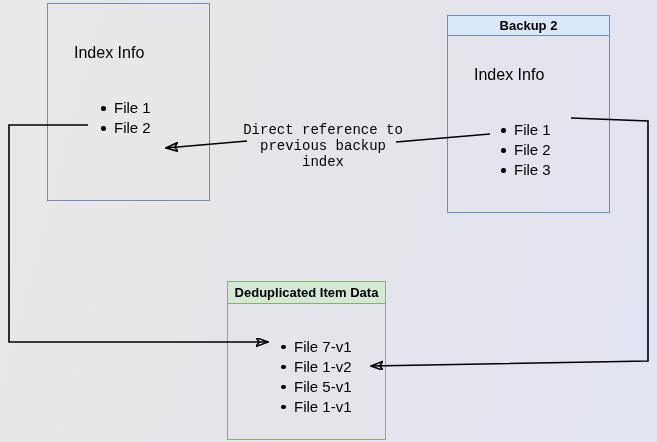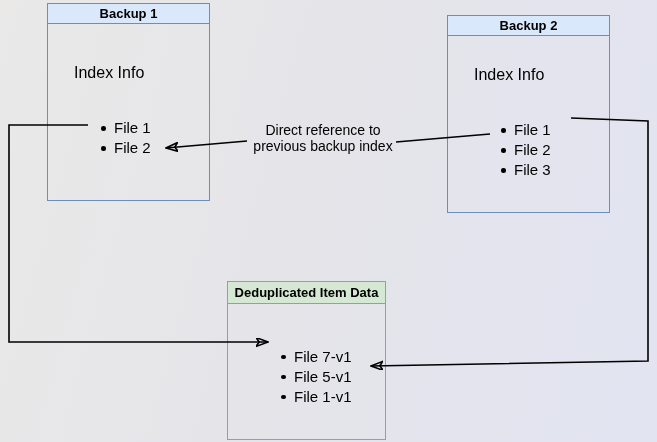--- a/index.html
+++ b/index.html
@@ -60,37 +60,37 @@
   #backup1-box { left: 47px;  top: 3px;   width: 163px; height: 198px; }
   #backup2-box { left: 447px; top: 15px;   width: 163px; height: 198px; }
   #dedup-box   { left: 227px; top: 281px; width: 159px; height: 159px; }
   #dedup-box ul.file-list { transform: translateY(5px); }
   #edge-label {
     position: absolute;
     left: 240px; top: 122px; width: 166px;
     font-size: 14px;
     line-height: 16px;
     text-align: center;
+    font-family: Liberation Mono, monospace;
   }
   #arrow-layer {
     position: absolute;
     left: 0; top: 0;
     pointer-events: none;
   }
   #arrow-layer path {
     stroke: var(--arrow, #000);
     stroke-width: 1.6;
     fill: none;
   }
 </style>
 </head>
 <body>
 
 <div class="box box-blue" id="backup1-box">
-  <div class="box-header">Backup 1</div>
   <div class="box-body">
     <div class="box-subtitle">Index Info</div>
     <ul class="file-list">
       <li>File 1</li>
       <li>File 2</li>
     </ul>
   </div>
 </div>
 
 <div class="box box-blue" id="backup2-box">
@@ -103,20 +103,21 @@
       <li>File 3</li>
     </ul>
   </div>
 </div>
 
 <div class="box box-green" id="dedup-box">
   <div class="box-header">Deduplicated Item Data</div>
   <div class="box-body">
     <ul class="file-list">
       <li>File 7-v1</li>
+      <li>File 1-v2</li>
       <li>File 5-v1</li>
       <li>File 1-v1</li>
     </ul>
   </div>
 </div>
 
 <div id="edge-label">
   <div>Direct reference to</div>
   <div>previous backup index</div>
 </div>

